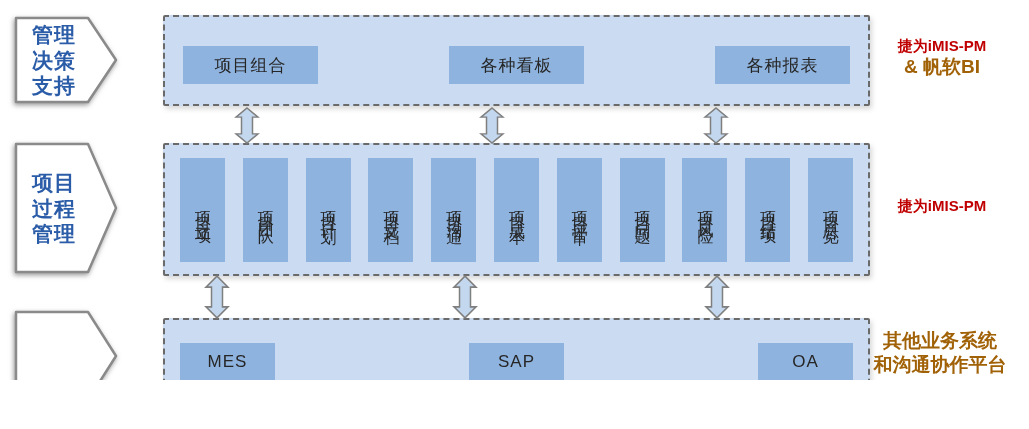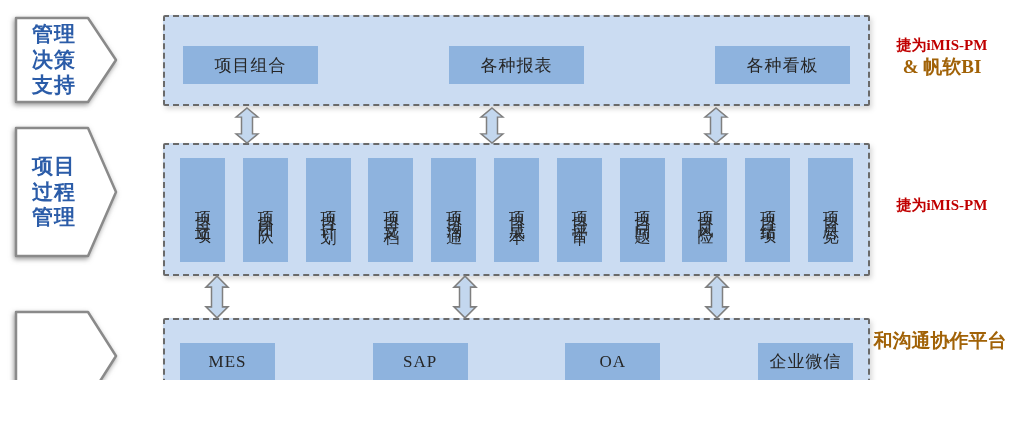--- a/index.html
+++ b/index.html
@@ -1,25 +1,25 @@
 <!DOCTYPE html>
 <html style="--band-fill: #CBDCF2; --box-fill: #8EB3DE; --arrow-fill: #C3D7EE; --label-blue: #2B5CA8; --accent-red: #C00000; --dark-text: #262626;"><head>
 <meta charset="utf-8">
 <style>
   html,body{margin:0;padding:0;background:#fff;}
   .canvas{
     position:relative; width:1029px; height:380px; overflow:hidden;
     background:#fff;
-    font-family:Liberation Serif, serif;
+    font-family:Liberation Sans, sans-serif;
   }
   
   .plabel{ position:absolute; left:14px; width:104px;
            filter:drop-shadow(-1px 2px 2.5px rgba(70,70,70,.55)); }
   .plabel-top{ top:16px;  height:88px; }
-  .plabel-mid{ top:126px; height:132px; }
+  .plabel-mid{ top:142px; height:132px; }
   .plabel-bot{ top:310px; height:92px; }
   .pshape{ position:absolute; left:0; top:0; width:100%; height:100%; }
   .pshape polygon{ fill:#ffffff; stroke:#8a8a8a; stroke-width:2.5; stroke-linejoin:round; }
   .ptext{ position:absolute; left:0; top:50%; transform:translateY(-50%);
           width:80px; text-align:center; font-weight:bold; font-size:21px;
           line-height:1.22; letter-spacing:1px; color:var(--label-blue,#2B5CA8);
           white-space:pre-line; }
   
   .band{ position:absolute; left:163px; width:707px; box-sizing:border-box;
          background:var(--band-fill,#CBDCF2);
@@ -76,22 +76,22 @@
   </div>
   <div class="plabel plabel-bot">
     <svg class="pshape" viewBox="0 0 104 92" preserveAspectRatio="none">
         <polygon points="2,2 74,2 102,46 74,90 2,90"></polygon>
       </svg>
   </div>
 
   <div class="band band-top">
     <div class="hrow">
         <div class="hbox">项目组合</div>
+        <div class="hbox">各种看板</div>
         <div class="hbox">各种报表</div>
-        <div class="hbox">各种看板</div>
       </div>
   </div>
   <div class="band band-mid">
     <div class="hrow">
         <div class="vbox">项目立项</div>
         <div class="vbox">项目团队</div>
         <div class="vbox">项目计划</div>
         <div class="vbox">项目文档</div>
         <div class="vbox">项目沟通</div>
         <div class="vbox">项目成本</div>
@@ -100,21 +100,20 @@
         <div class="vbox">项目风险</div>
         <div class="vbox">项目结项</div>
         <div class="vbox">项目总览</div>
       </div>
   </div>
   <div class="band band-bot">
     <div class="hrow">
         <div class="hbox sysbox">MES</div>
         <div class="hbox sysbox">SAP</div>
         <div class="hbox sysbox">OA</div>
-        <div class="hbox sysbox">企业微信</div>
       </div>
   </div>
 
   <svg class="arrow" style="left:234px; top:107px; height:37px" viewBox="0 0 26 40" preserveAspectRatio="none">
     <path d="M13,1 L24,11 L18.5,11 L18.5,29 L24,29 L13,39 L2,29 L7.5,29 L7.5,11 L2,11 Z"></path>
     </svg>
   <svg class="arrow" style="left:479px; top:107px; height:37px" viewBox="0 0 26 40" preserveAspectRatio="none">
     <path d="M13,1 L24,11 L18.5,11 L18.5,29 L24,29 L13,39 L2,29 L7.5,29 L7.5,11 L2,11 Z"></path>
     </svg>
   <svg class="arrow" style="left:703px; top:107px; height:37px" viewBox="0 0 26 40" preserveAspectRatio="none">
@@ -132,16 +131,17 @@
     </svg>
 
   <div class="note note-top">
     <div class="note-red">捷为iMIS-PM</div>
     <div class="note-dark">&amp; 帆软BI</div>
   </div>
   <div class="note note-mid">
     <div class="note-red">捷为iMIS-PM</div>
   </div>
   <div class="note note-bot">
+    <div class="note-dark">其他业务系统</div>
     <div class="note-dark">和沟通协作平台</div>
   </div>
 
 </div>
 
 </body></html>

